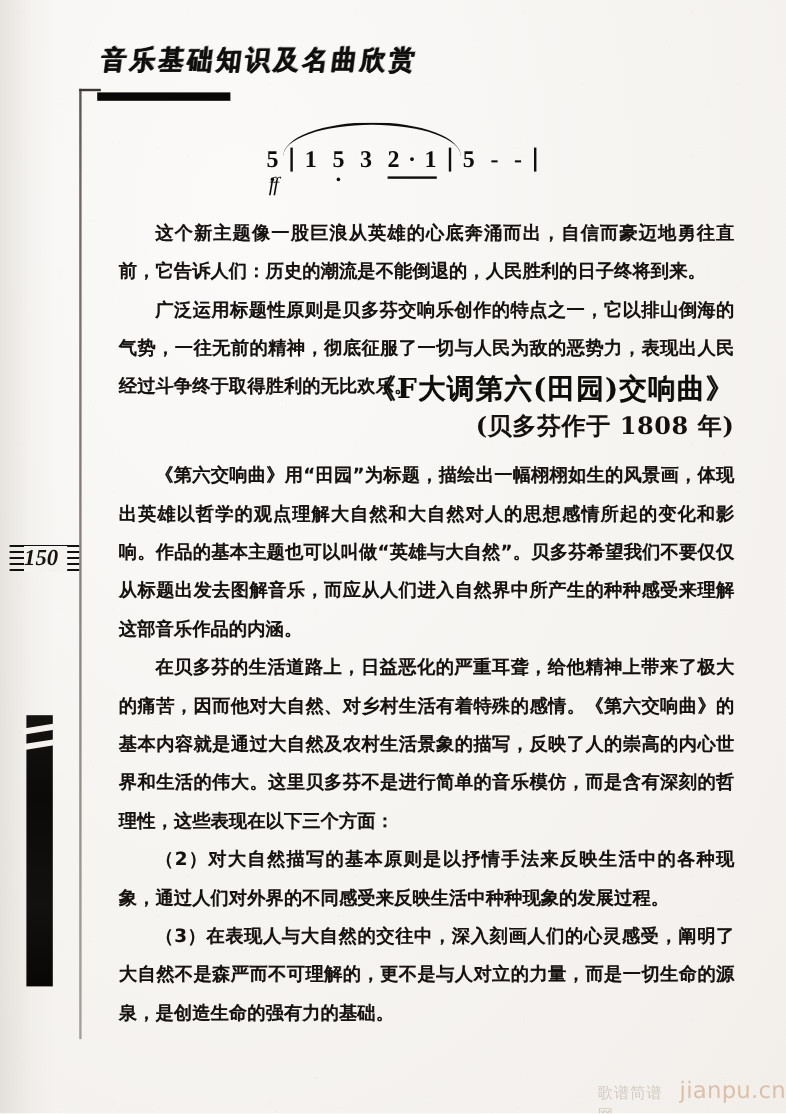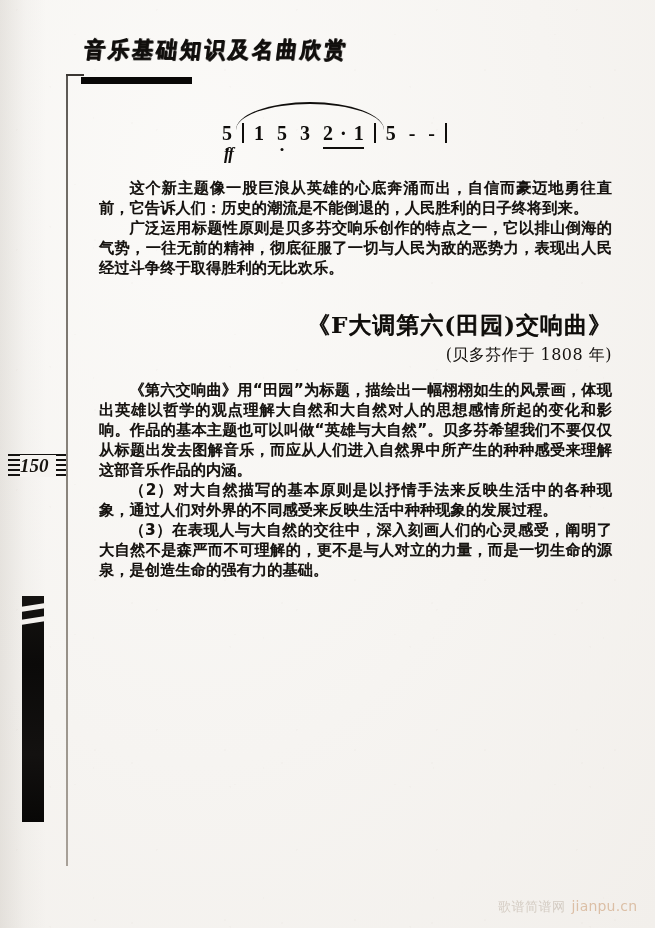--- a/index.html
+++ b/index.html
@@ -197,38 +197,38 @@
     border-bottom: 2px solid #0f0d0b;
   }
   #notation .sp { display: inline-block; width: 13px; }
   #notation .spn { display: inline-block; width: 7px; }
   #notation .dyn {
     position: absolute;
     left: 2px;
     top: 44px;
     font-family: "Liberation Serif", serif;
     font-style: italic;
-    font-weight: 700;
+    font-weight: 400;
     font-size: 17px;
     color: #0f0d0b;
     letter-spacing: -1px;
   }
 
   
   #body-copy {
     position: absolute;
     left: 99px;
     top: 178px;
     width: 513px;
   }
   .para {
     margin: 0;
     font-family: "DejaVu Sans", "Liberation Sans", sans-serif;
     font-size: 15.2px;
-    line-height: 20px;
+    line-height: 32px;
     font-weight: 600;
     text-align: justify;
     text-justify: inter-character;
     color: #15120f;
     letter-spacing: .1px;
     text-indent: 2em;
     text-shadow: 0.25px 0 0 rgba(21,18,15,.35);
   }
 
   
@@ -244,22 +244,22 @@
     font-weight: 700;
     font-size: 23px;
     line-height: 30px;
     letter-spacing: 1px;
     color: #100e0b;
     text-shadow: 0.35px 0 0 rgba(16,14,11,.5);
   }
   #work-sub {
     margin-top: 4px;
     font-family: "DejaVu Serif", "Liberation Serif", serif;
-    font-weight: 400;
-    font-size: 16px;
+    font-weight: 700;
+    font-size: 20px;
     line-height: 22px;
     letter-spacing: .5px;
     color: #14110e;
   }
 
   
   #watermark {
     position: absolute;
     left: 498px;
     top: 898px;
@@ -270,21 +270,21 @@
     pointer-events: none;
   }
   #watermark .wm-cn {
     font-family: "DejaVu Sans", sans-serif;
     font-size: 13px;
     color: #cfc6bc;
     letter-spacing: .5px;
   }
   #watermark .wm-en {
     font-family: "DejaVu Sans", sans-serif;
-    font-size: 14px;
+    font-size: 19px;
     color: #d8b79a;
     letter-spacing: .2px;
   }
 </style>
 </head>
 <body>
 
 <div id="page">
 
   <div id="grain"></div>
@@ -334,20 +334,21 @@
     <p class="para">广泛运用标题性原则是贝多芬交响乐创作的特点之一，它以排山倒海的气势，一往无前的精神，彻底征服了一切与人民为敌的恶势力，表现出人民经过斗争终于取得胜利的无比欢乐。</p>
   </div>
 
   <div id="work-title-block">
     <div id="work-title">《F大调第六(田园)交响曲》</div>
     <div id="work-sub">(贝多芬作于 1808 年)</div>
   </div>
 
   <div id="body-copy-2" style="position:absolute; left:99px; top:380px; width:513px;">
     <p class="para">《第六交响曲》用“田园”为标题，描绘出一幅栩栩如生的风景画，体现出英雄以哲学的观点理解大自然和大自然对人的思想感情所起的变化和影响。作品的基本主题也可以叫做“英雄与大自然”。贝多芬希望我们不要仅仅从标题出发去图解音乐，而应从人们进入自然界中所产生的种种感受来理解这部音乐作品的内涵。</p>
+    <p class="para">在贝多芬的生活道路上，日益恶化的严重耳聋，给他精神上带来了极大的痛苦，因而他对大自然、对乡村生活有着特殊的感情。《第六交响曲》的基本内容就是通过大自然及农村生活景象的描写，反映了人的崇高的内心世界和生活的伟大。这里贝多芬不是进行简单的音乐模仿，而是含有深刻的哲理性，这些表现在以下三个方面：</p>
     <p class="para">（2）对大自然描写的基本原则是以抒情手法来反映生活中的各种现象，通过人们对外界的不同感受来反映生活中种种现象的发展过程。</p>
     <p class="para">（3）在表现人与大自然的交往中，深入刻画人们的心灵感受，阐明了大自然不是森严而不可理解的，更不是与人对立的力量，而是一切生命的源泉，是创造生命的强有力的基础。</p>
   </div>
 
   <div id="watermark">
     <span class="wm-cn">歌谱简谱网</span>
     <span class="wm-en">jianpu.cn</span>
   </div>
 
 </div>

